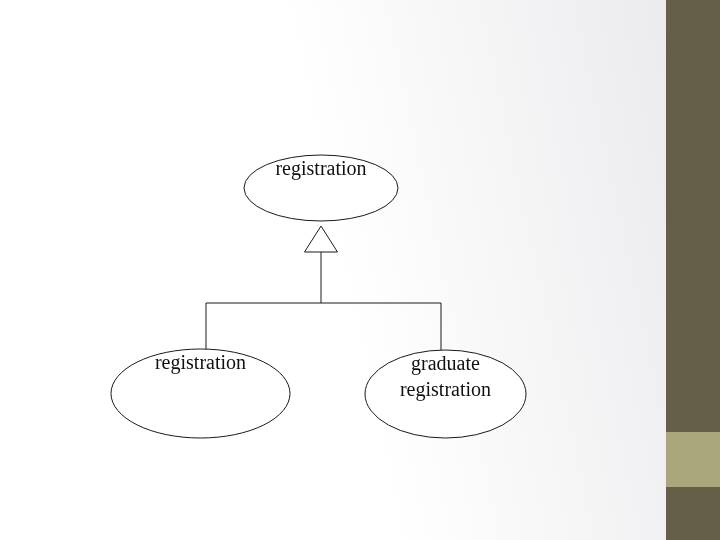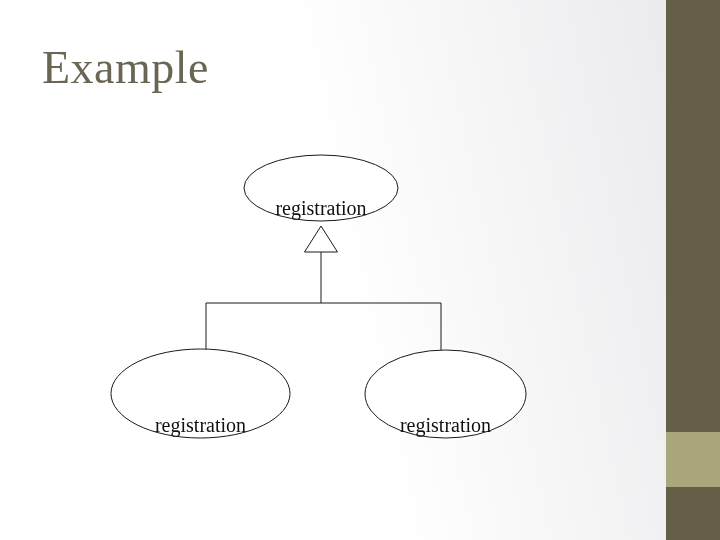--- a/index.html
+++ b/index.html
@@ -54,36 +54,35 @@
     width: 720px;
     height: 540px;
   }
 
   
   .node-label {
     position: absolute;
     display: flex;
     flex-direction: column;
     align-items: center;
-    justify-content: flex-end;
+    justify-content: flex-start;
     text-align: center;
     font-size: 20px;
     line-height: 26px;
     color: #111111;
   }
   .label-top   { left: 244px; top: 155px; width: 154px; height: 66px; }
   .label-left  { left: 111px; top: 349px; width: 179px; height: 89px; }
   .label-right { left: 365px; top: 350px; width: 161px; height: 88px; }
 </style>
 </head>
 <body>
 
 <div class="slide">
 
-  <div class="slide-title">Example</div>
 
   <svg class="diagram-svg" viewBox="0 0 720 540" xmlns="http://www.w3.org/2000/svg">
 
     <ellipse cx="321" cy="188" rx="77" ry="33" fill="#ffffff" stroke="#1A1A1A" stroke-width="1"></ellipse>
 
     <polygon points="321,226 337.5,252 304.5,252" fill="#ffffff" stroke="#1A1A1A" stroke-width="1"></polygon>
 
     <line x1="321" y1="252" x2="321" y2="303" stroke="#1A1A1A" stroke-width="1"></line>
 
     <polyline points="206,350 206,303 441,303 441,350" fill="none" stroke="#1A1A1A" stroke-width="1"></polyline>
@@ -95,20 +94,21 @@
 
   <div class="node-label label-top">
     <span>registration</span>
   </div>
 
   <div class="node-label label-left">
     <span>registration</span>
   </div>
 
   <div class="node-label label-right">
+    <span>graduate</span>
     <span>registration</span>
   </div>
 
   <div class="sidebar">
     <div class="sidebar-accent"></div>
   </div>
 
 </div>
 
 </body></html>

